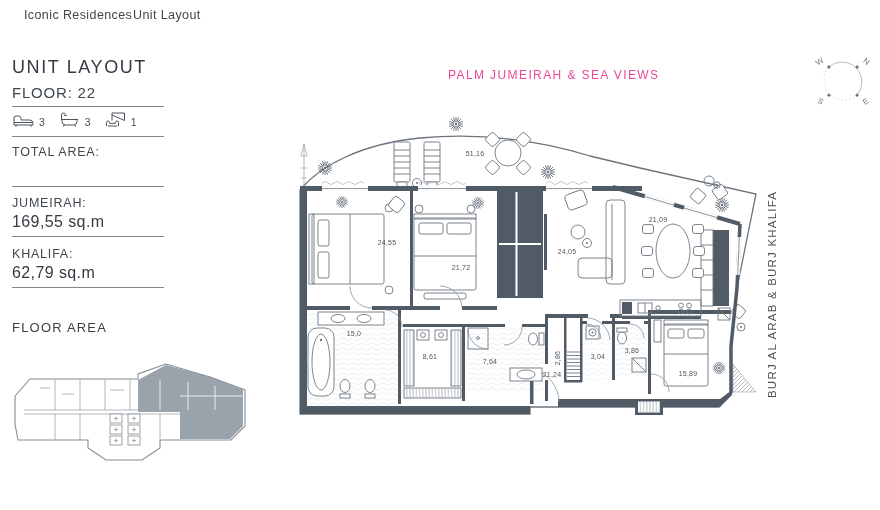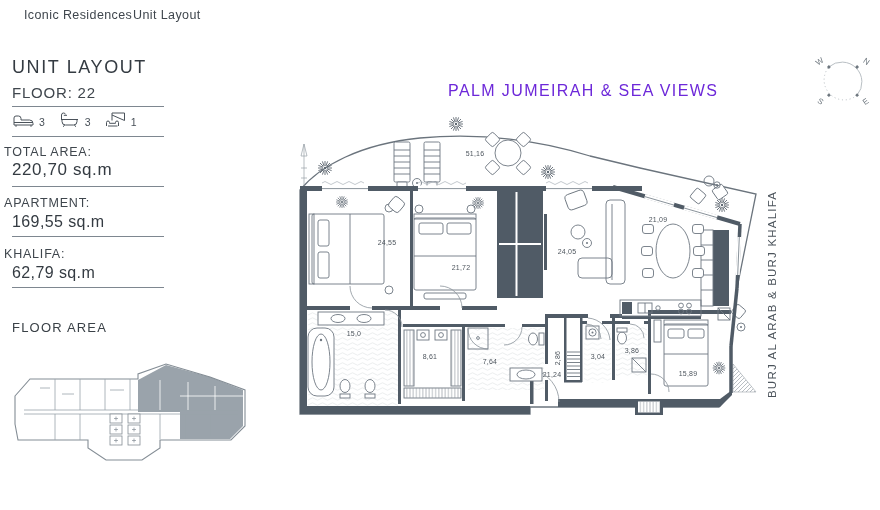--- a/index.html
+++ b/index.html
@@ -8,26 +8,26 @@
   .nav-item{position:absolute;top:8px;font-size:12.5px;letter-spacing:.4px;color:#3f464d;cursor:pointer;}
   .nav-brand{left:24px;}
   .nav-page{left:133px;}
   .side-title{position:absolute;left:12px;top:57px;font-size:18px;letter-spacing:1.6px;color:#343b42;font-weight:500;}
   .side-floor{position:absolute;left:12px;top:84px;font-size:15px;letter-spacing:.8px;color:#3f464d;}
   .rule{position:absolute;left:12px;width:152px;height:0;border-top:1px solid #7e8790;}
   .feat-row{position:absolute;left:12px;top:111px;display:flex;align-items:center;gap:13px;}
   .feat{display:flex;align-items:flex-end;gap:4px;}
   .feat svg{display:block;}
   .feat-count{font-size:10.5px;color:#474f57;line-height:1;padding-bottom:1px;}
-  .stat-label{position:absolute;left:4px;font-size:12.5px;letter-spacing:.8px;color:#3f464d;}
+  .stat-label{position:absolute;left:12px;font-size:12.5px;letter-spacing:.8px;color:#3f464d;}
   .stat-value{position:absolute;left:12px;color:#343b42;}
   .v-big{font-size:17px;letter-spacing:.6px;}
   .v-med{font-size:16px;letter-spacing:.4px;text-align:center;}
   .floorplan-title{position:absolute;left:12px;top:320px;font-size:13px;letter-spacing:1.2px;color:#3a4147;}
-  .view-top{position:absolute;left:448px;top:68px;font-size:16px;letter-spacing:1.4px;color:#6d28d9;margin-top:14px;}
+  .view-top{position:absolute;left:448px;top:68px;font-size:12px;letter-spacing:1.4px;color:#ec4899;}
   .view-right{position:absolute;left:766px;top:182px;height:216px;width:20px;
               writing-mode:vertical-rl;transform:rotate(180deg);
               font-size:11.5px;letter-spacing:1.2px;color:#4a525a;white-space:nowrap;}
   .plan-svg{position:absolute;left:290px;top:96px;}
   .minimap-svg{position:absolute;left:8px;top:348px;}
   .compass-svg{position:absolute;left:800px;top:40px;}
   
   .wall{fill:#505b66;stroke:none;}
   .wline{stroke:#505b66;fill:none;}
   .fur{stroke:#6e7781;fill:none;stroke-width:.9;}
@@ -67,23 +67,22 @@
     <div class="feat">
       <svg width="23" height="17" viewBox="0 0 22 17">
         <path d="M7.5 9.5 V2 h12.5 v7.5 M7.5 4 l12.5 5.5 M2 15 v-3.5 q0-1.5 1.5-1.5 q1.5 0 1.5 1.5 v.8 h6 v-.8 q0-1.5 1.5-1.5 q1.5 0 1.5 1.5 V15 M3.5 15 h9.5" stroke="#4a525a" stroke-width="1" fill="none"></path>
       </svg>
       <span class="feat-count">1</span>
     </div>
   </div>
 
   <div class="rule" style="top:136px"></div>
   <div class="stat-label" style="top:145px">TOTAL AREA:</div>
-  <div class="stat-value v-big" style="top:160px">220,70 sq.m</div>
   <div class="rule" style="top:186px"></div>
-  <div class="stat-label" style="top:196px">APARTMENT:</div>
+  <div class="stat-label" style="top:196px">JUMEIRAH:</div>
   <div class="stat-value v-med" style="top:213px">169,55 sq.m</div>
   <div class="rule" style="top:236px"></div>
   <div class="stat-label" style="top:247px">KHALIFA:</div>
   <div class="stat-value v-med" style="top:264px">62,79 sq.m</div>
   <div class="rule" style="top:287px"></div>
   <div class="floorplan-title">FLOOR AREA</div>
 
   <div class="view-top">PALM JUMEIRAH &amp; SEA VIEWS</div>
   <div class="view-right">BURJ AL ARAB &amp; BURJ KHALIFA</div>
 

